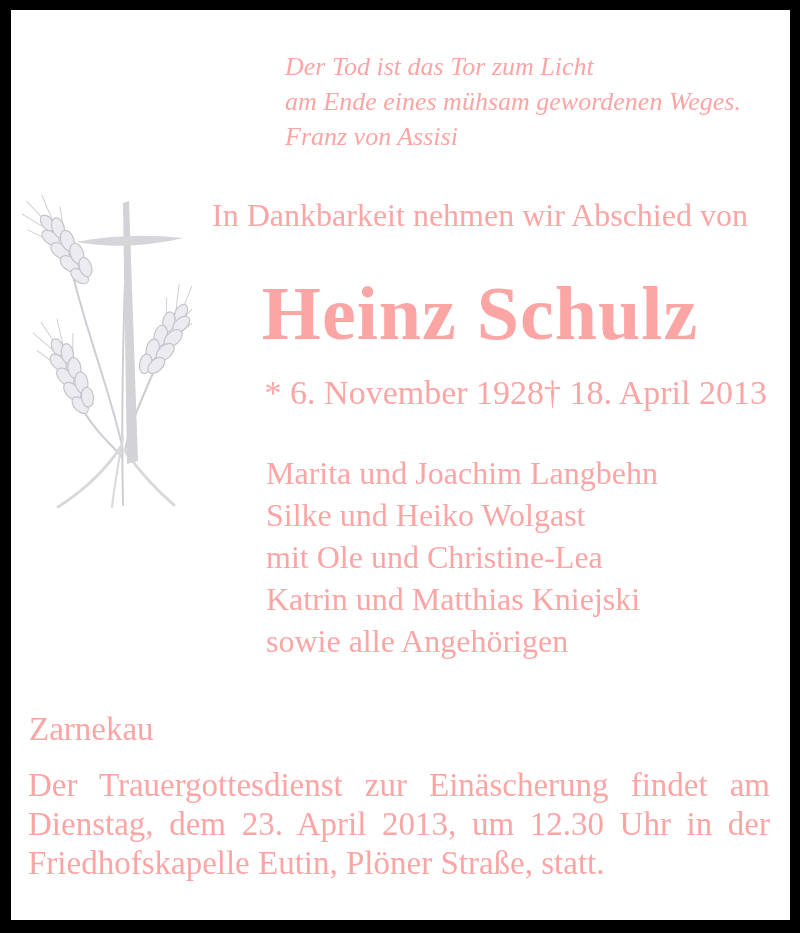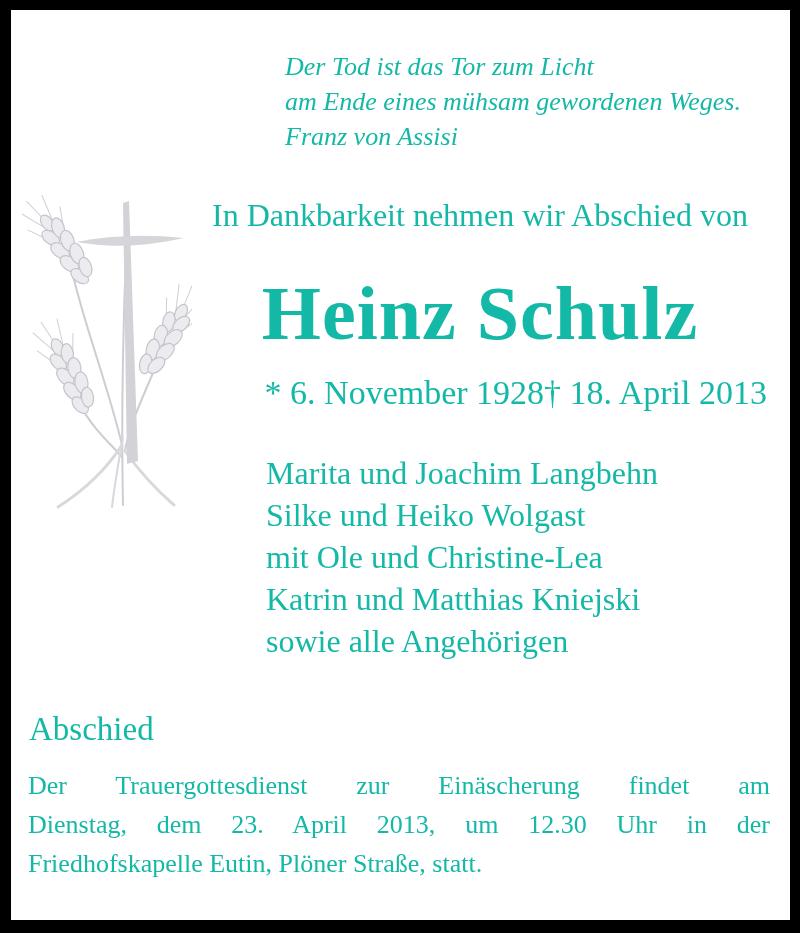--- a/index.html
+++ b/index.html
@@ -3,21 +3,21 @@
 <meta charset="utf-8">
 <style>
   * { box-sizing: border-box; }
   html, body { margin: 0; padding: 0; background: #ffffff; }
   .page {
     position: relative;
     width: 800px;
     height: 933px;
     background: #000000;
     font-family: "Liberation Serif", "DejaVu Serif", serif;
-    color: #14b8a6;
+    color: #fca5a5;
     overflow: hidden;
   }
   .paper {
     position: absolute;
     left: 11px; top: 10px;
     width: 779px; height: 910px;
     background: #ffffff;
   }
   .quote {
     position: absolute;
@@ -61,21 +61,21 @@
     white-space: nowrap;
   }
   .location {
     position: absolute;
     left: 29px; top: 711px;
     font-size: 33px;
   }
   .funeral {
     position: absolute;
     left: 28px; top: 766px; width: 742px;
-    font-size: 26px;
+    font-size: 33px;
     line-height: 39px;
   }
   .jline { text-align: justify; text-align-last: justify; }
   .jline.last { text-align-last: left; }
   .illustration {
     position: absolute;
     left: 22px; top: 193px;
   }
 </style>
 </head>
@@ -174,20 +174,20 @@
   </div>
 
   <div class="mourners">
     <div>Marita und Joachim Langbehn</div>
     <div>Silke und Heiko Wolgast</div>
     <div>mit Ole und Christine-Lea</div>
     <div>Katrin und Matthias Kniejski</div>
     <div>sowie alle Angehörigen</div>
   </div>
 
-  <div class="location">Abschied</div>
+  <div class="location">Zarnekau</div>
 
   <div class="funeral">
     <div class="jline">Der Trauergottesdienst zur Einäscherung findet am</div>
     <div class="jline">Dienstag, dem 23. April 2013, um 12.30 Uhr in der</div>
     <div class="jline last">Friedhofskapelle Eutin, Plöner Straße, statt.</div>
   </div>
 </div>
 
 </body></html>

